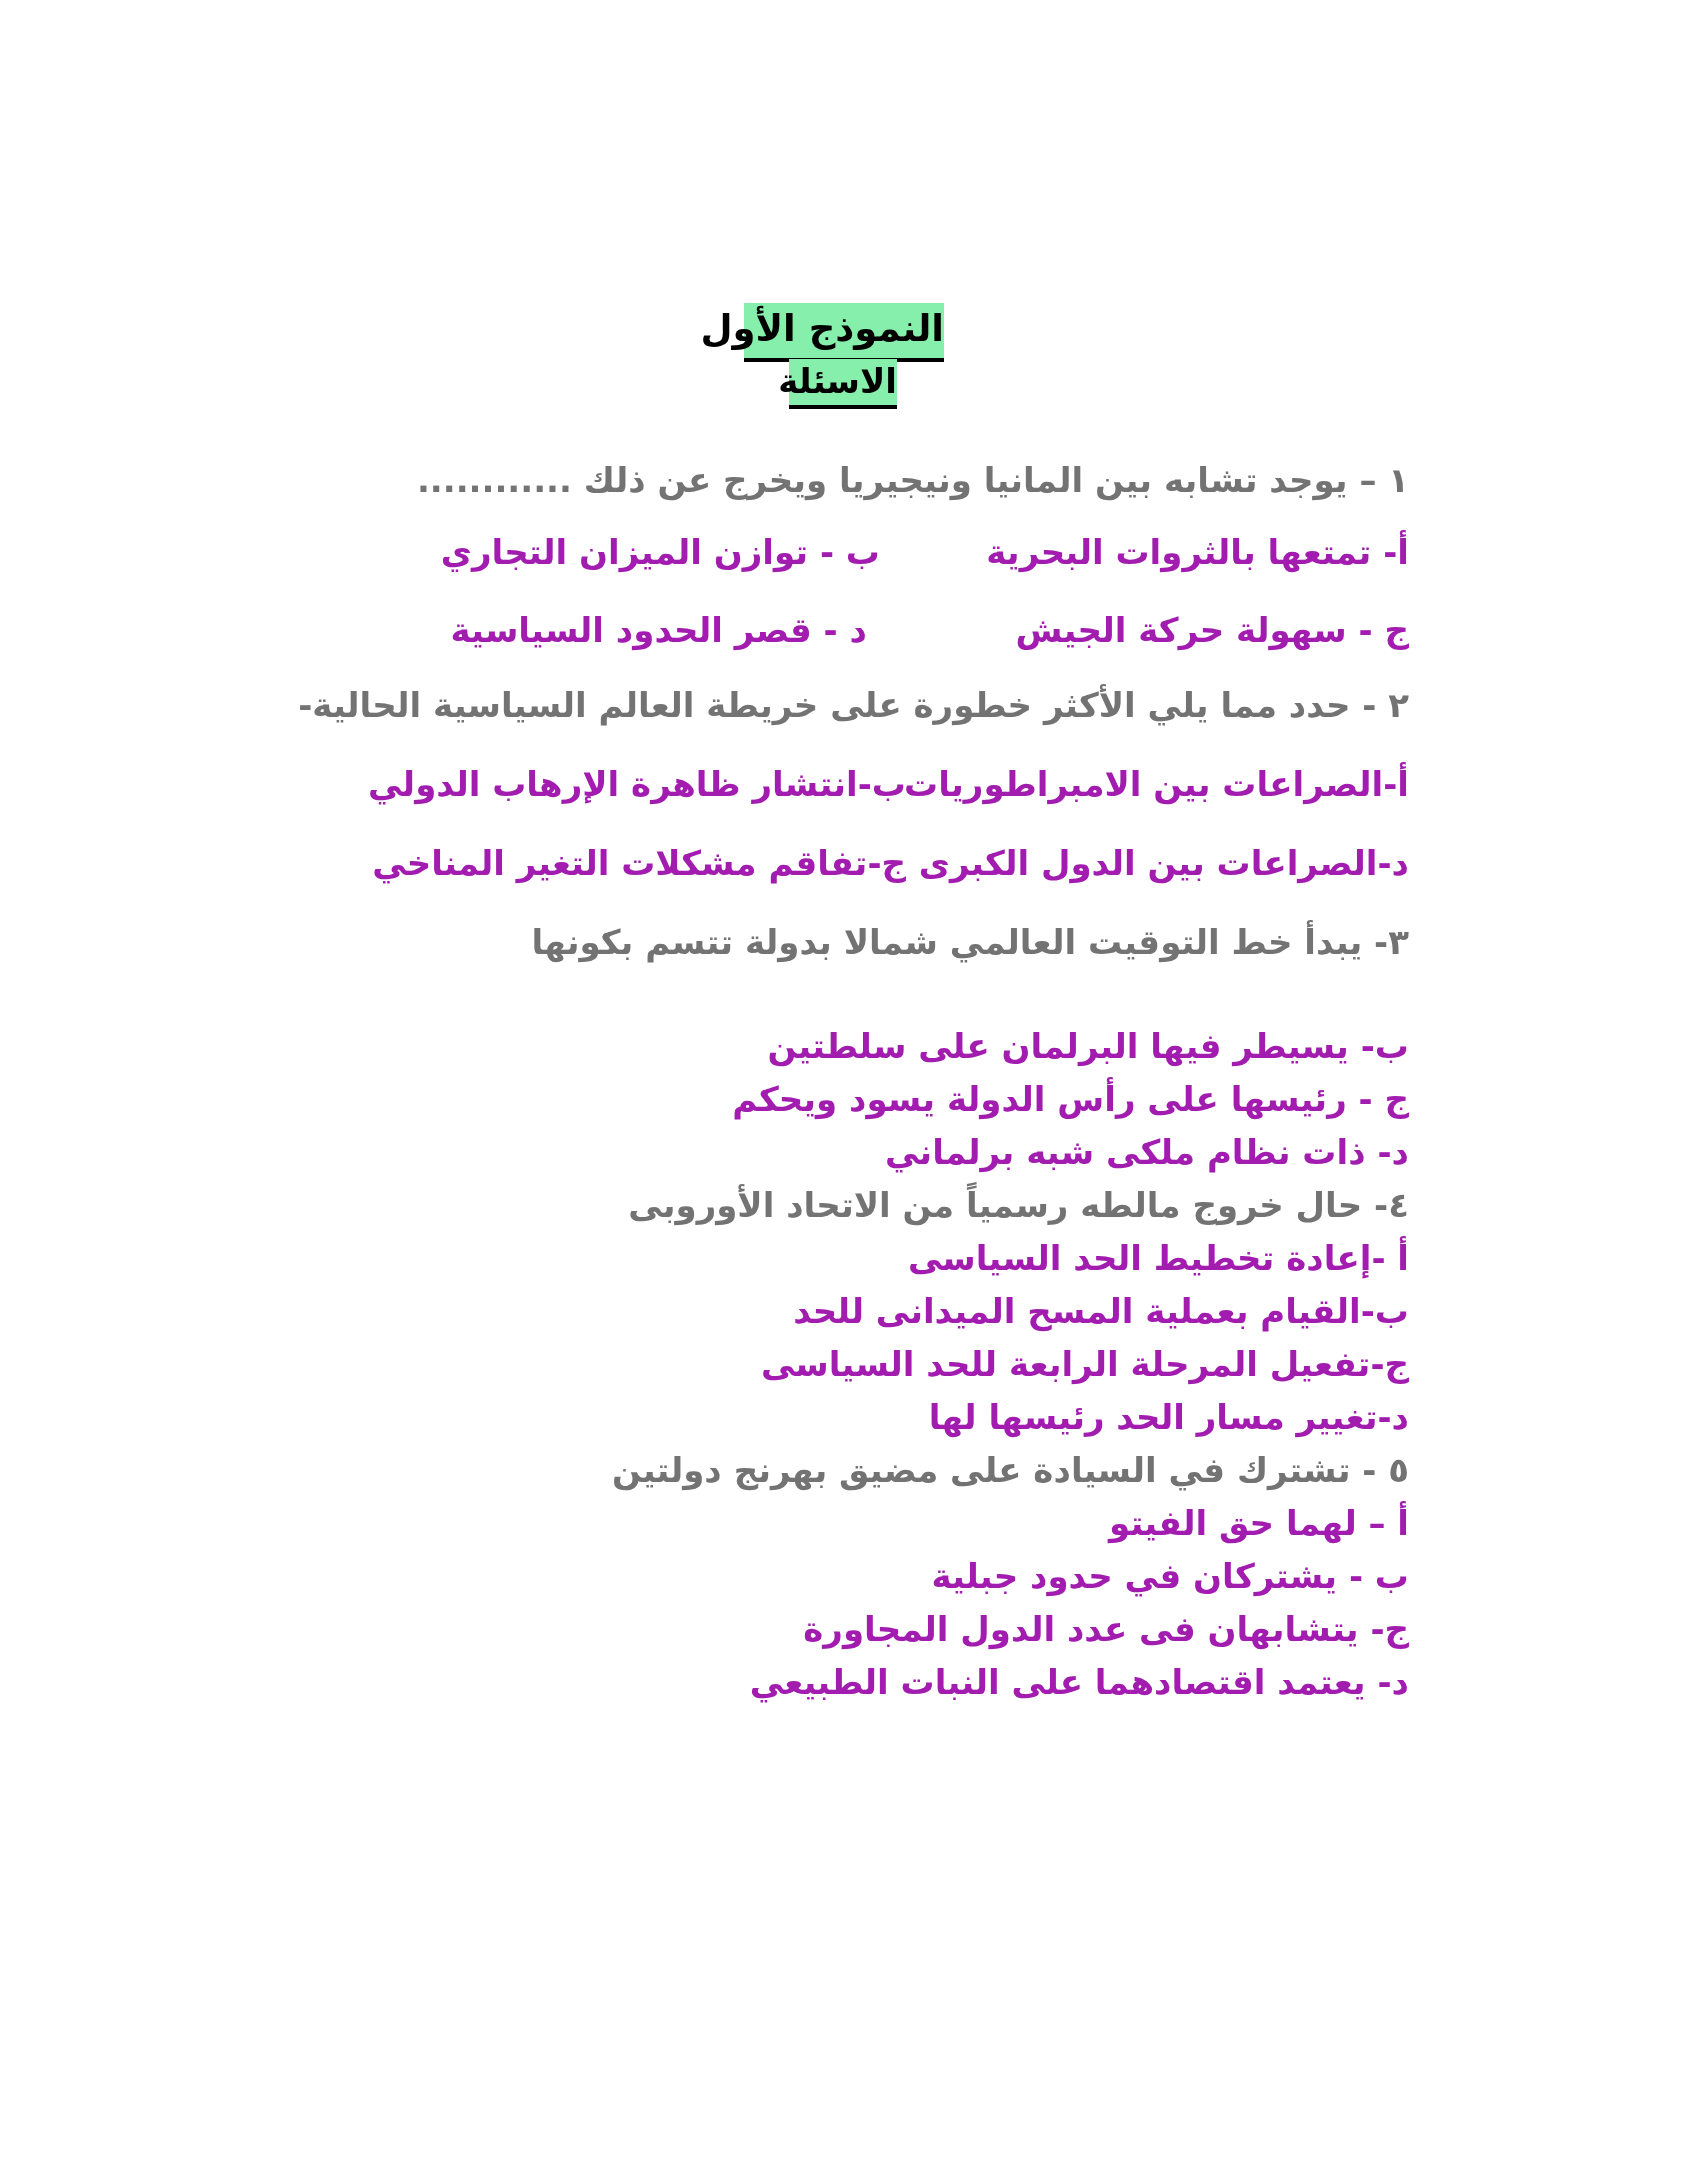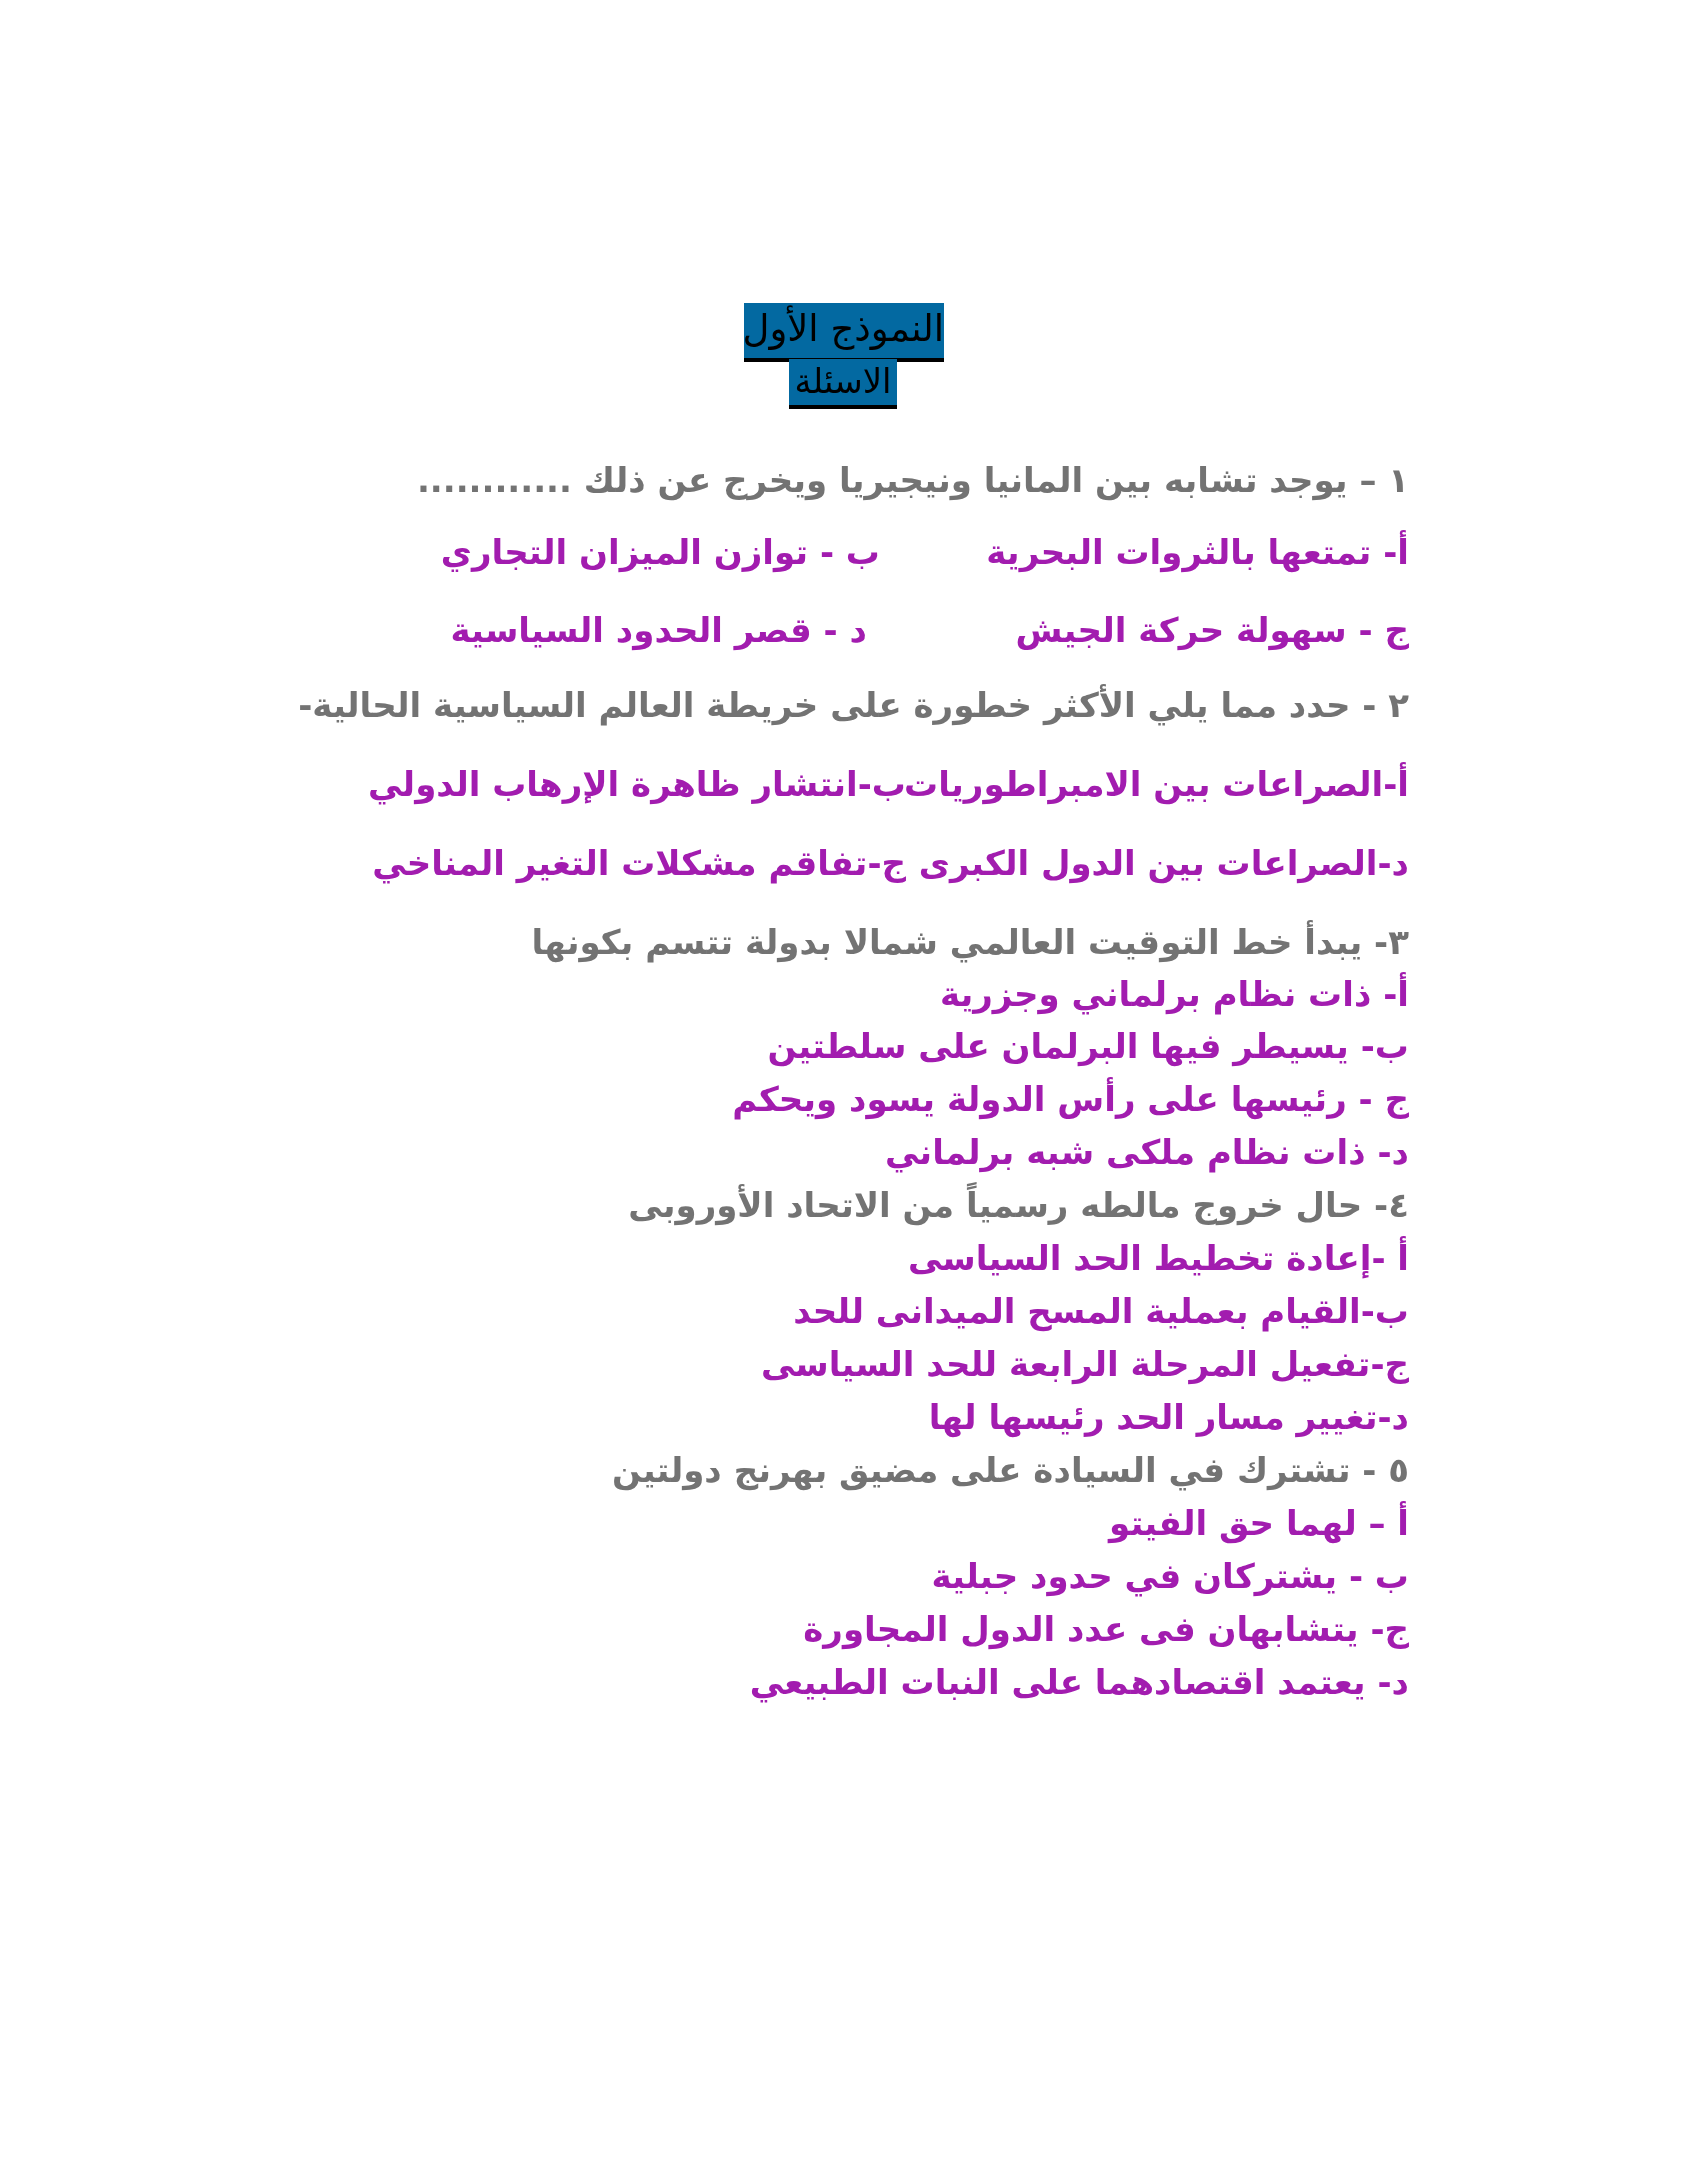--- a/index.html
+++ b/index.html
@@ -17,22 +17,22 @@
     }
     .page {
       position: absolute;
       left: 0; top: 0;
       width: 1687px;
       height: 2183px;
     }
     .hl-title {
       position: absolute;
       display: inline-block;
-      background: #0369a1;
-      font-weight: normal;
+      background: #86efac;
+      font-weight: bold;
       color: #000;
       border-bottom: 4.6px solid #000;
       line-height: 1;
       white-space: nowrap;
     }
     .title-1 {
       top: 303px;
       left: 744px;
       width: 200px;
       height: 48px;
@@ -81,21 +81,20 @@
   <div class="line opt r" style="top:613px;">ج - سهولة حركة الجيش</div>
   <div class="line opt" style="top:613px; right:820px;">د - قصر الحدود السياسية</div>
 
   <div class="line q r" style="top:688px;">٢ - حدد مما يلي الأكثر خطورة على خريطة العالم السياسية الحالية-</div>
   <div class="line opt r" style="top:767px;">أ-الصراعات بين الامبراطوريات</div>
   <div class="line opt r" style="top:846px;">د-الصراعات بين الدول الكبرى</div>
   <div class="line opt" style="top:767px; right:781px;">ب-انتشار ظاهرة الإرهاب الدولي</div>
   <div class="line opt" style="top:846px; right:781px;">ج-تفاقم مشكلات التغير المناخي</div>
 
   <div class="line q r" style="top:925px;">٣-  يبدأ خط التوقيت العالمي شمالا بدولة تتسم بكونها</div>
-  <div class="line opt r" style="top:977px;">أ-  ذات نظام برلماني وجزرية</div>
   <div class="line opt r" style="top:1029px;">ب- يسيطر فيها البرلمان على سلطتين</div>
   <div class="line opt r" style="top:1082px;">ج - رئيسها على رأس الدولة يسود ويحكم</div>
   <div class="line opt r" style="top:1135px;">د- ذات نظام ملكى شبه برلماني</div>
 
   <div class="line q r" style="top:1188px;">٤- حال خروج مالطه رسمياً من الاتحاد الأوروبى</div>
   <div class="line opt r" style="top:1241px;">أ -إعادة تخطيط الحد السياسى</div>
   <div class="line opt r" style="top:1294px;">ب-القيام بعملية المسح الميدانى للحد</div>
   <div class="line opt r" style="top:1347px;">ج-تفعيل المرحلة الرابعة للحد السياسى</div>
   <div class="line opt r" style="top:1400px;">د-تغيير مسار الحد رئيسها لها</div>
 

